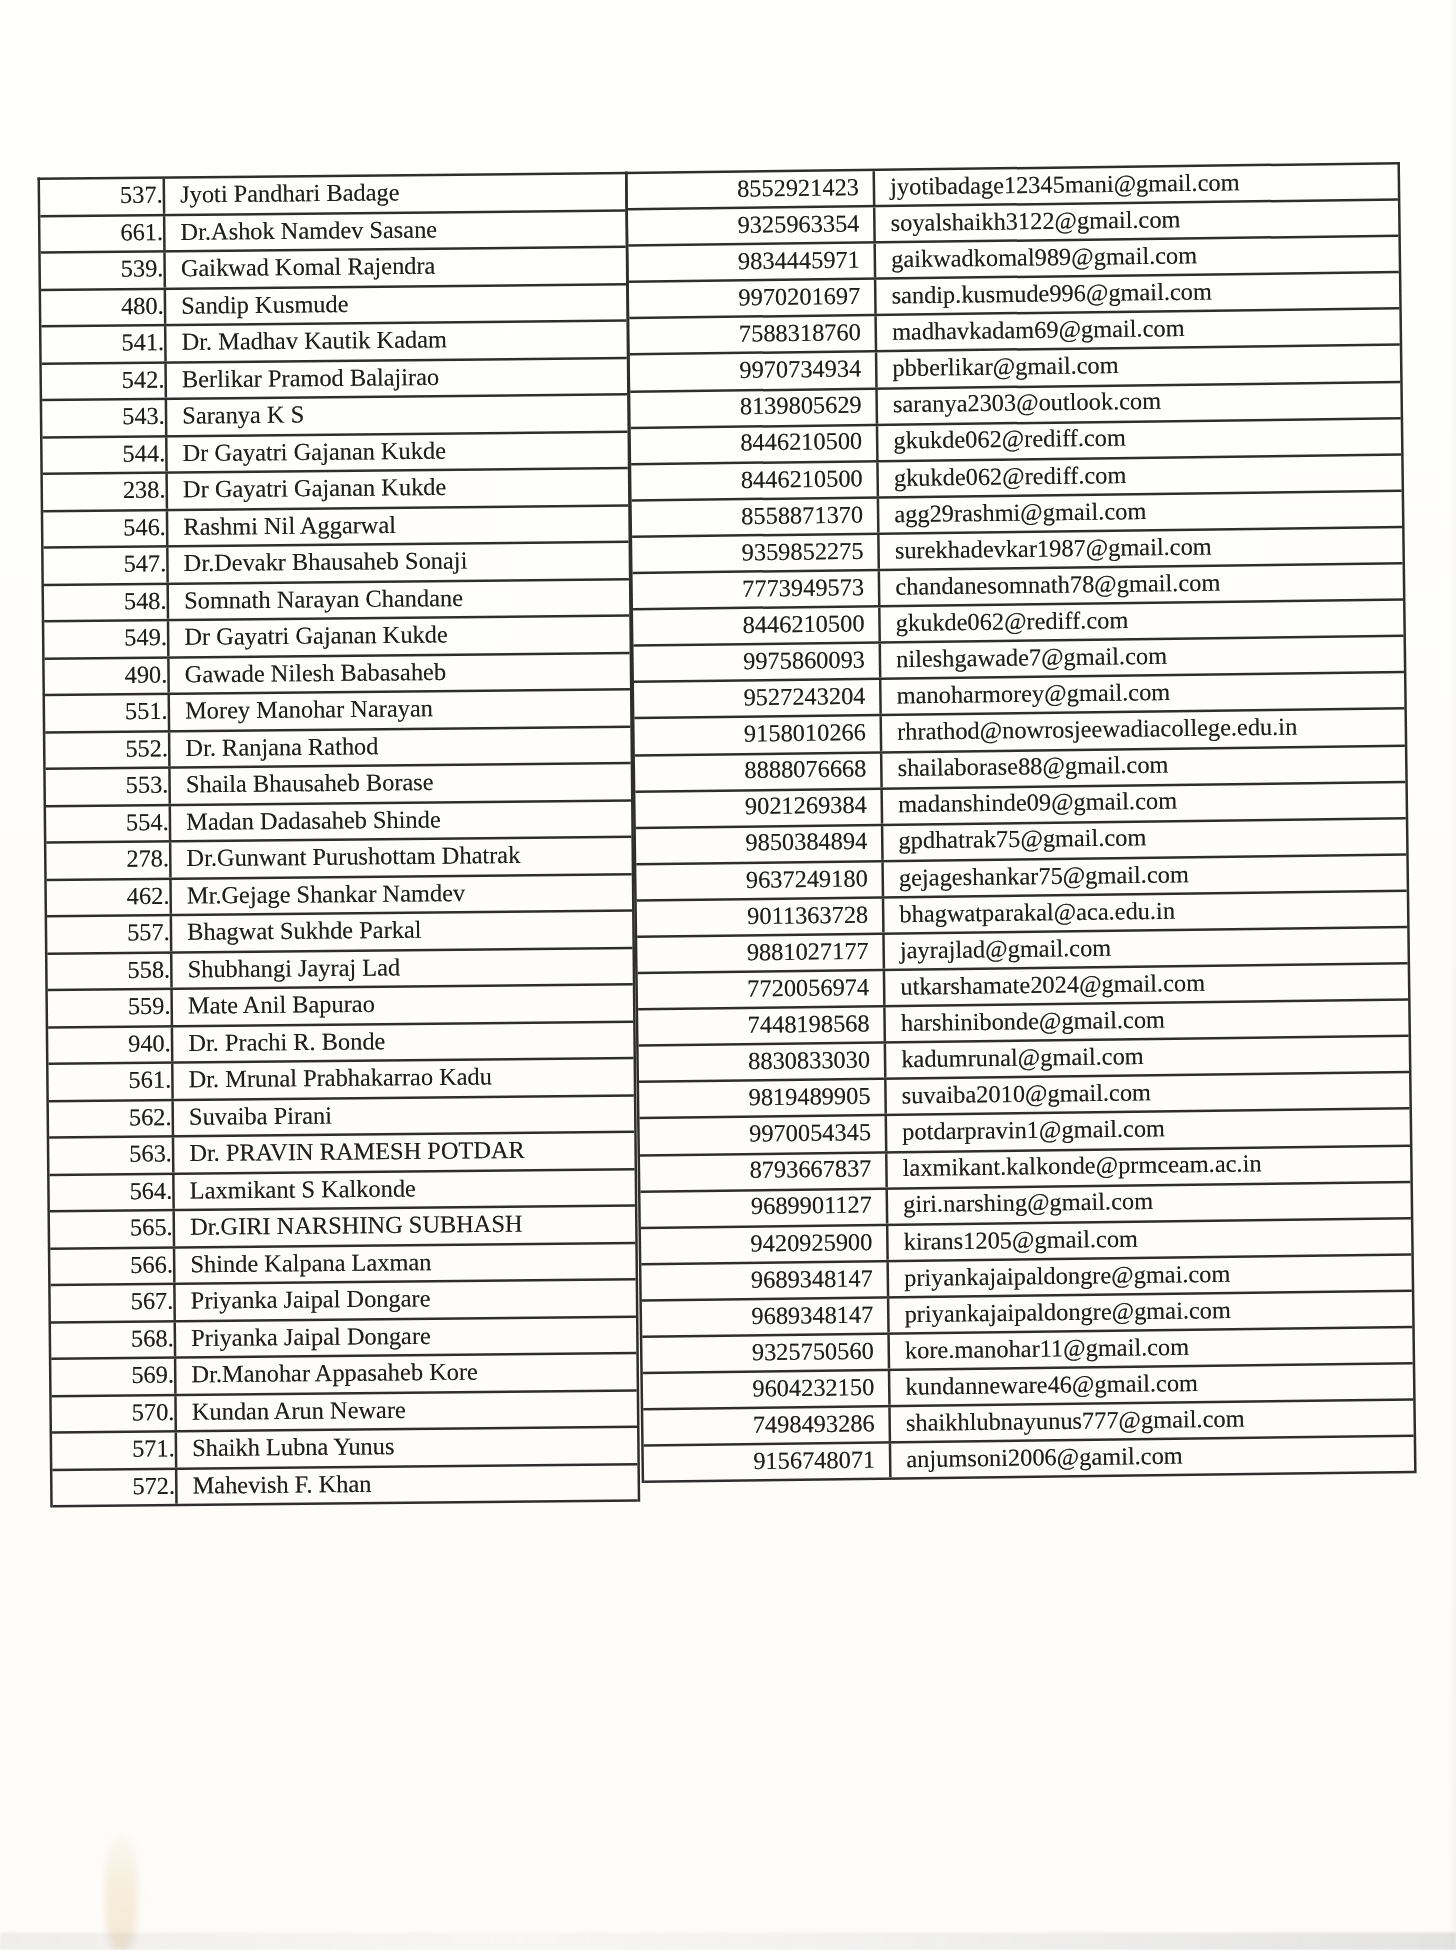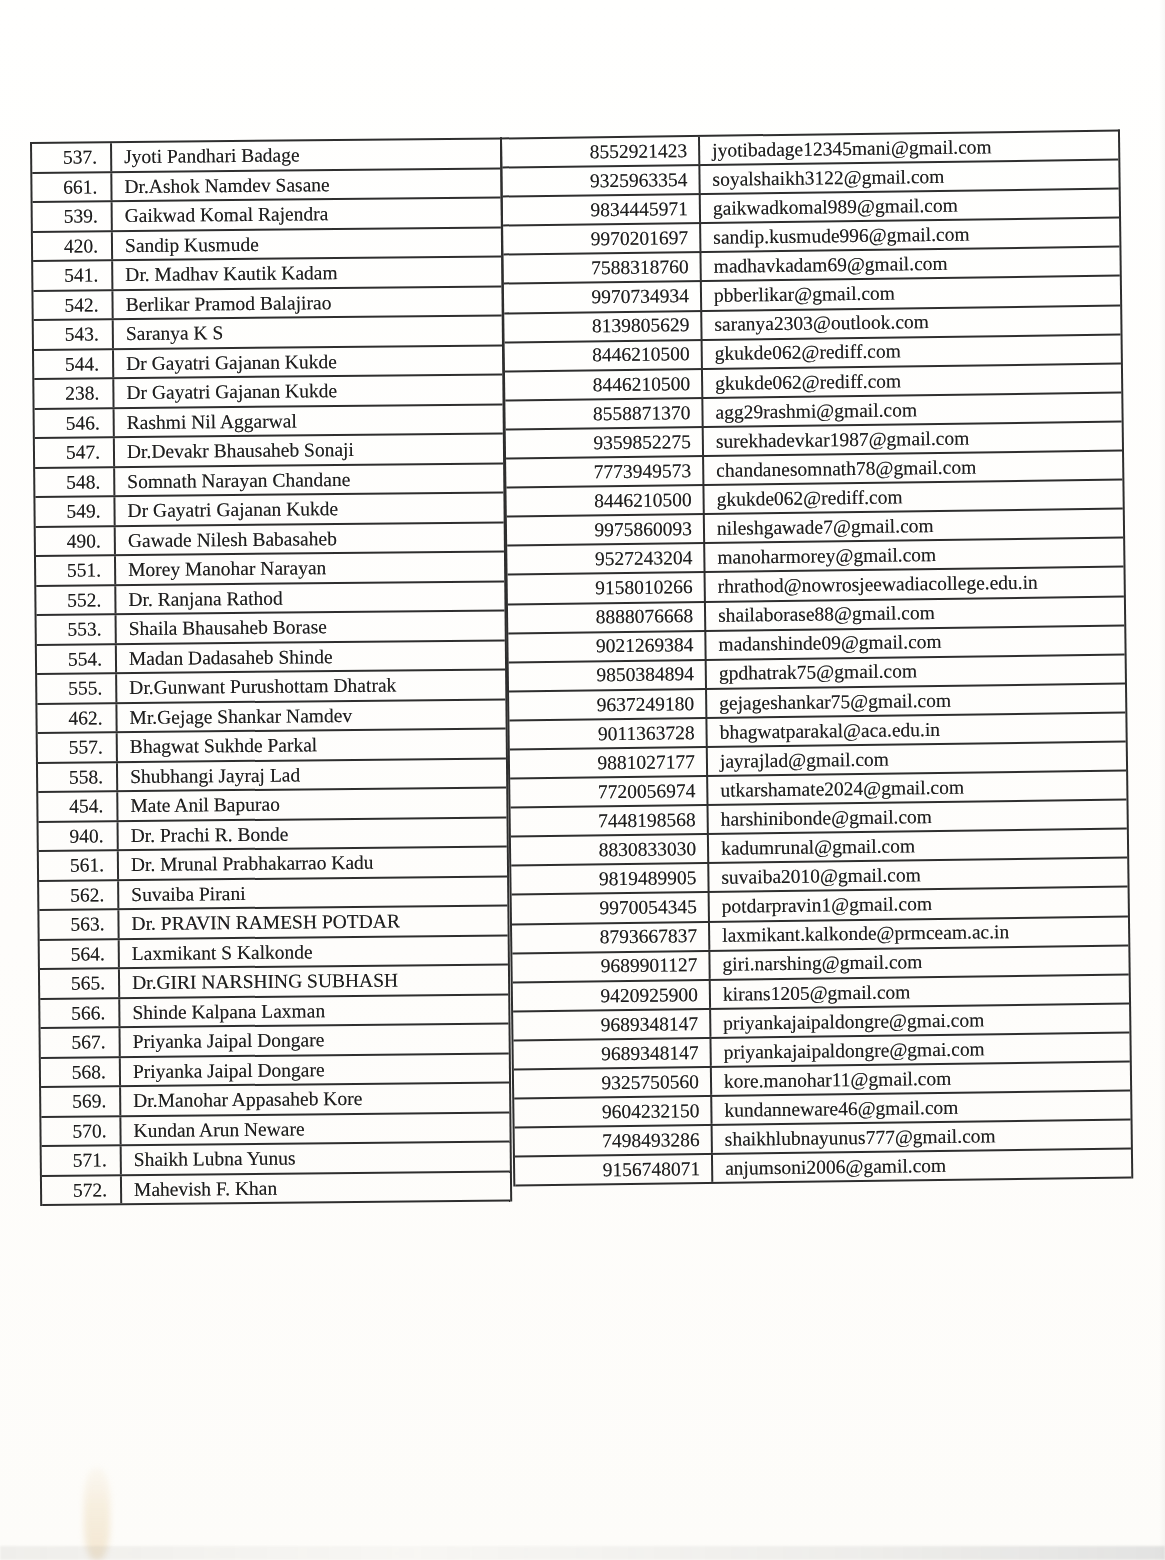--- a/index.html
+++ b/index.html
@@ -60,23 +60,22 @@
     display: flex;
     align-items: center;
     font-size: 19.5px;
     line-height: 1;
     white-space: nowrap;
     overflow: hidden;
     color: var(--ink, #1e1e1e);
     text-shadow: 0 0 0.5px rgba(20,20,20,0.55);
   }
   .cell.no {
-    width: 80px;
+    width: 100px;
     justify-content: flex-end;
-    padding-right: 13px;
     border-right: 2px solid var(--line, #2e2e2e);
   }
   .cell.name {
     flex: 1;
     padding-left: 12px;
   }
   .cell.phone {
     width: 198px;
     justify-content: flex-end;
     padding-right: 11px;
@@ -138,21 +137,21 @@
     <div class="cell no">661.</div>
     <div class="cell name">Dr.Ashok Namdev Sasane</div>
   </div>
 
   <div class="lrow">
     <div class="cell no">539.</div>
     <div class="cell name">Gaikwad Komal Rajendra</div>
   </div>
 
   <div class="lrow">
-    <div class="cell no">420.</div>
+    <div class="cell no">480.</div>
     <div class="cell name">Sandip Kusmude</div>
   </div>
 
   <div class="lrow">
     <div class="cell no">541.</div>
     <div class="cell name">Dr. Madhav Kautik Kadam</div>
   </div>
 
   <div class="lrow">
     <div class="cell no">542.</div>
@@ -213,41 +212,41 @@
     <div class="cell no">553.</div>
     <div class="cell name">Shaila Bhausaheb Borase</div>
   </div>
 
   <div class="lrow">
     <div class="cell no">554.</div>
     <div class="cell name">Madan Dadasaheb Shinde</div>
   </div>
 
   <div class="lrow">
-    <div class="cell no">555.</div>
+    <div class="cell no">278.</div>
     <div class="cell name">Dr.Gunwant Purushottam Dhatrak</div>
   </div>
 
   <div class="lrow">
     <div class="cell no">462.</div>
     <div class="cell name">Mr.Gejage Shankar Namdev</div>
   </div>
 
   <div class="lrow">
     <div class="cell no">557.</div>
     <div class="cell name">Bhagwat Sukhde Parkal</div>
   </div>
 
   <div class="lrow">
     <div class="cell no">558.</div>
     <div class="cell name">Shubhangi Jayraj Lad</div>
   </div>
 
   <div class="lrow">
-    <div class="cell no">454.</div>
+    <div class="cell no">559.</div>
     <div class="cell name">Mate Anil Bapurao</div>
   </div>
 
   <div class="lrow">
     <div class="cell no">940.</div>
     <div class="cell name">Dr. Prachi R. Bonde</div>
   </div>
 
   <div class="lrow">
     <div class="cell no">561.</div>

